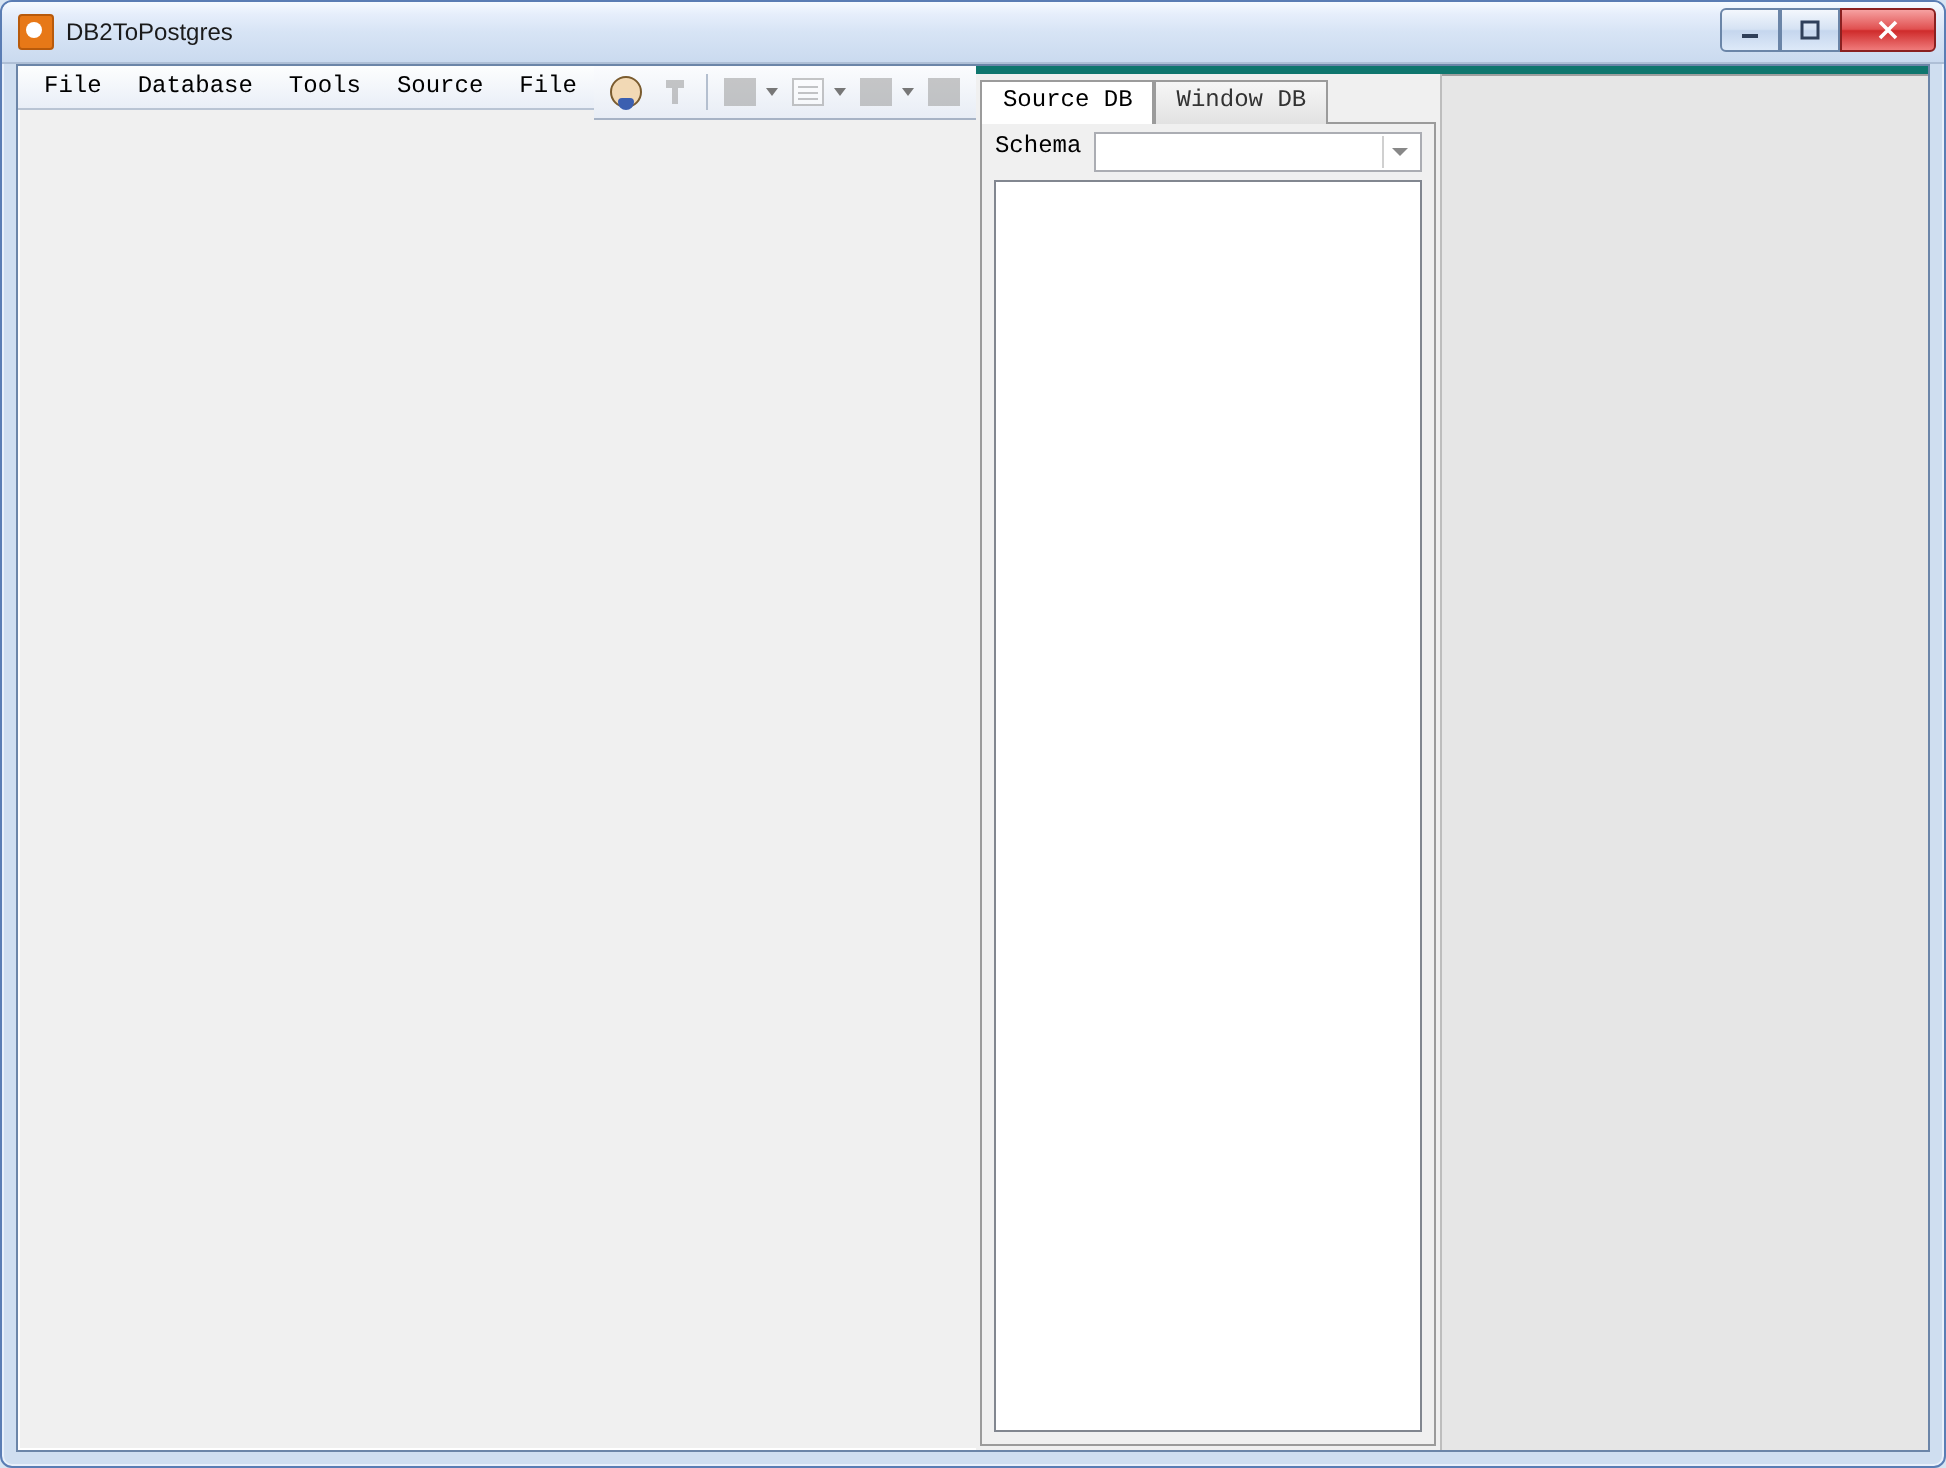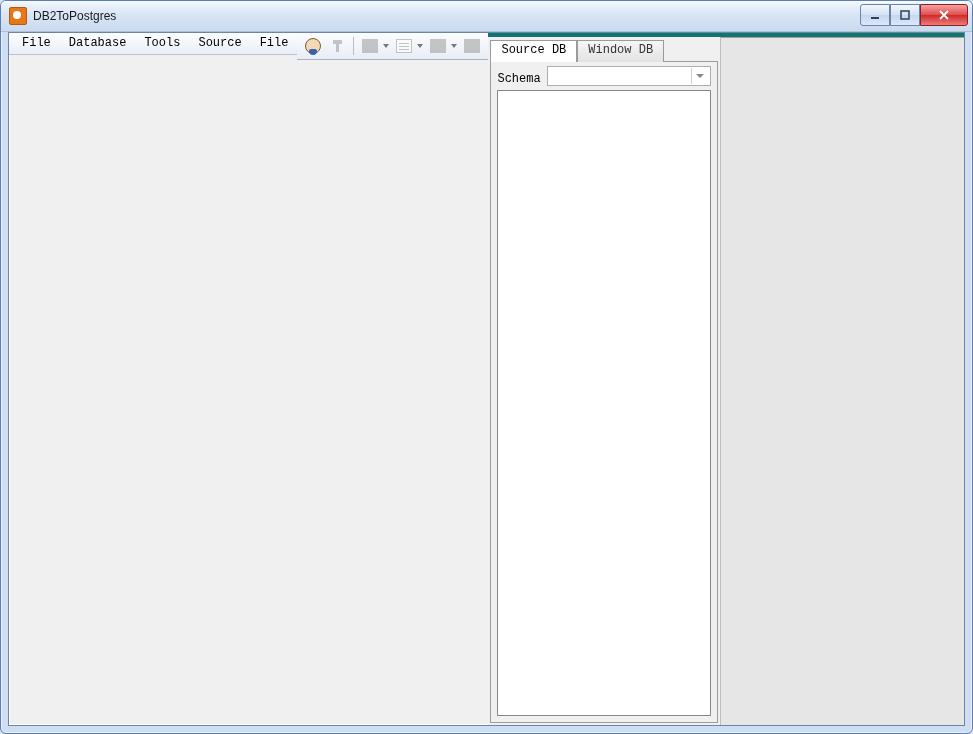--- a/index.html
+++ b/index.html
@@ -201,21 +201,21 @@
   .tab-body {
     flex:1 1 auto;
     border: 1px solid #9b9b9b;
     margin: 0 2px 2px 2px;
     background: #f0f0f0;
     display:flex;
     flex-direction:column;
   }
   .schema-row {
     display:flex;
-    align-items:flex-end;
+    align-items:flex-start;
     gap:6px;
     padding:4px 6px;
   }
   .schema-label { color:#000; }
   .schema-select {
     flex:1 1 auto;
     height:20px;
     border:1px solid #abadb3;
     background:#ffffff;
     display:flex;

